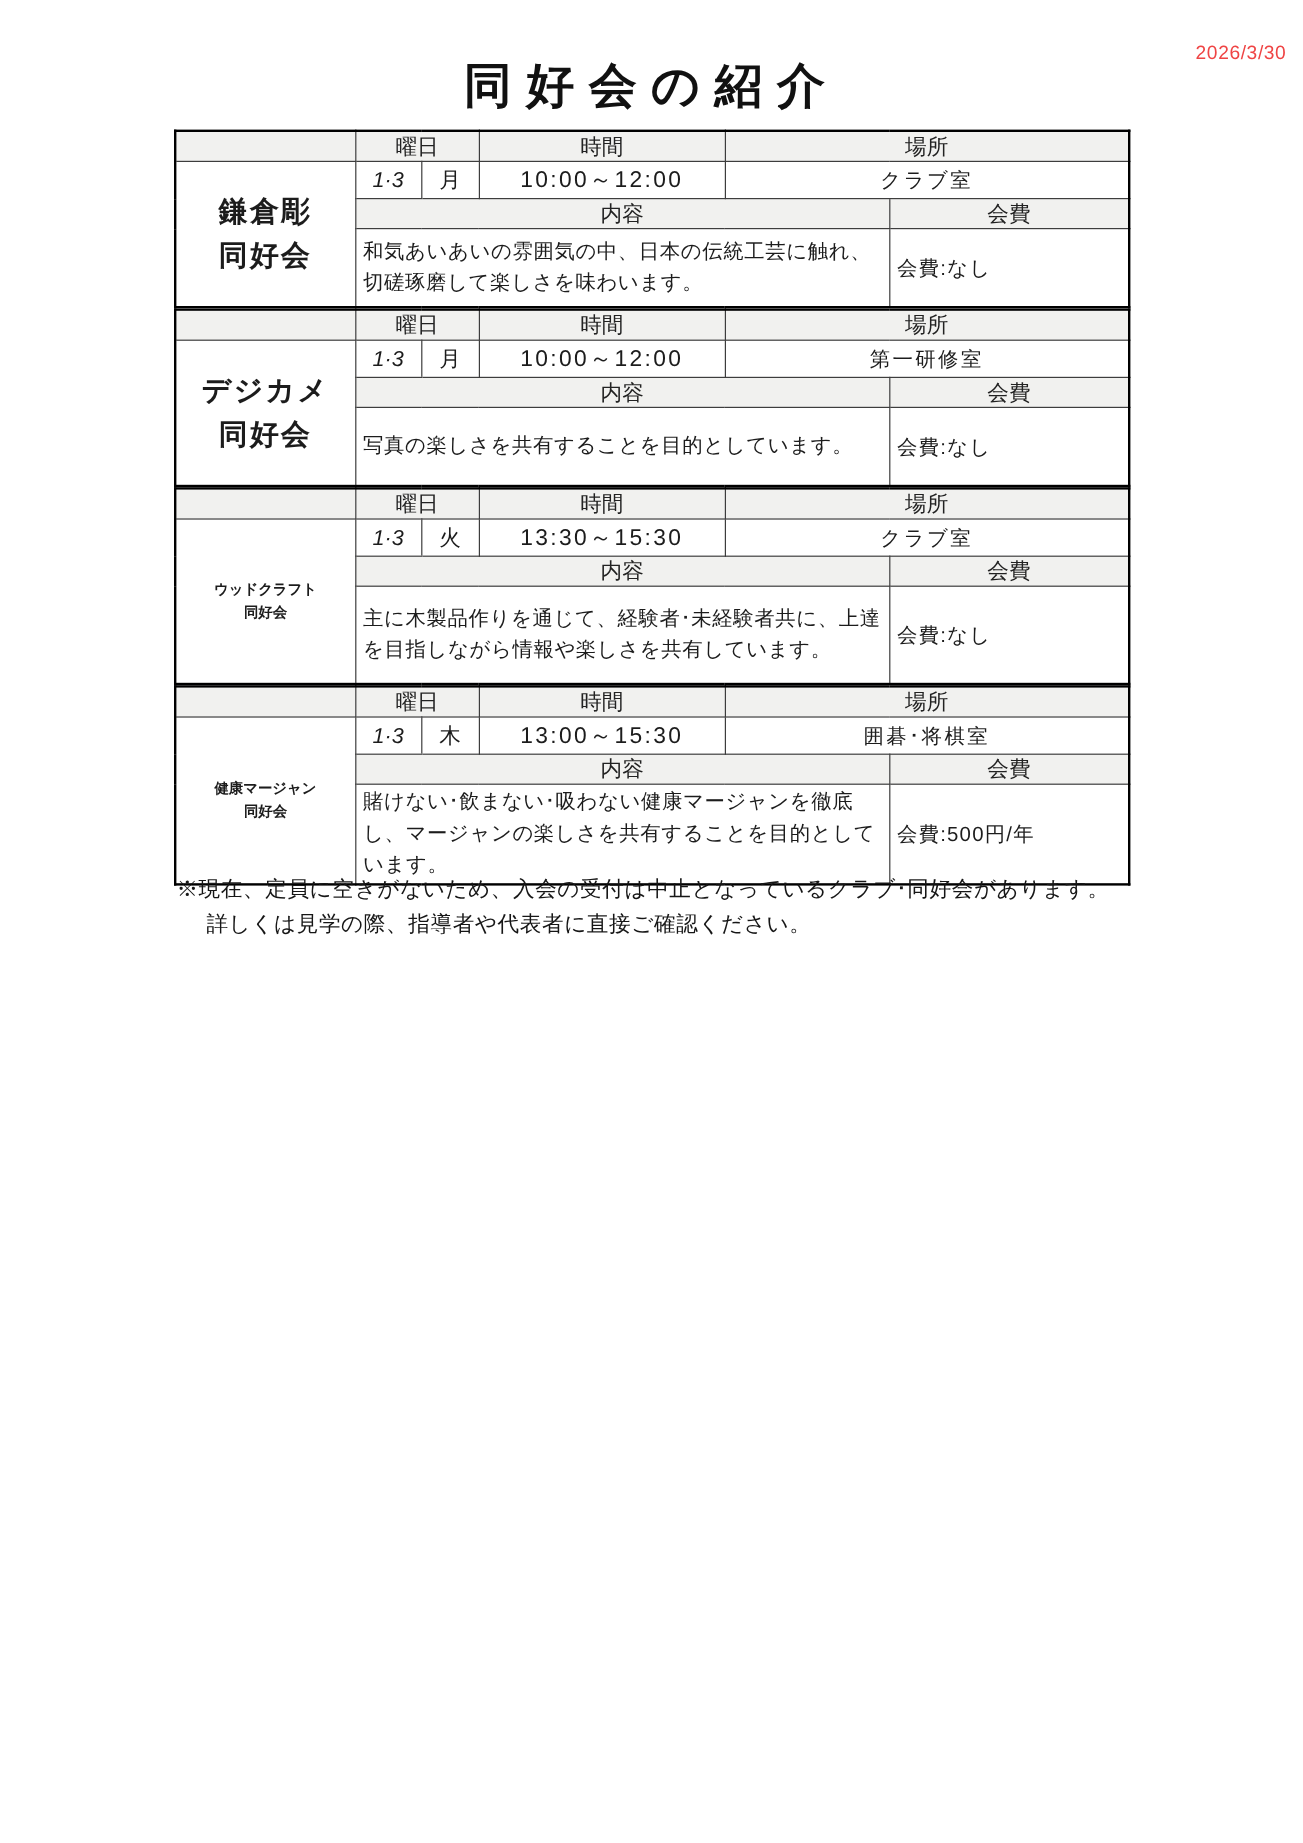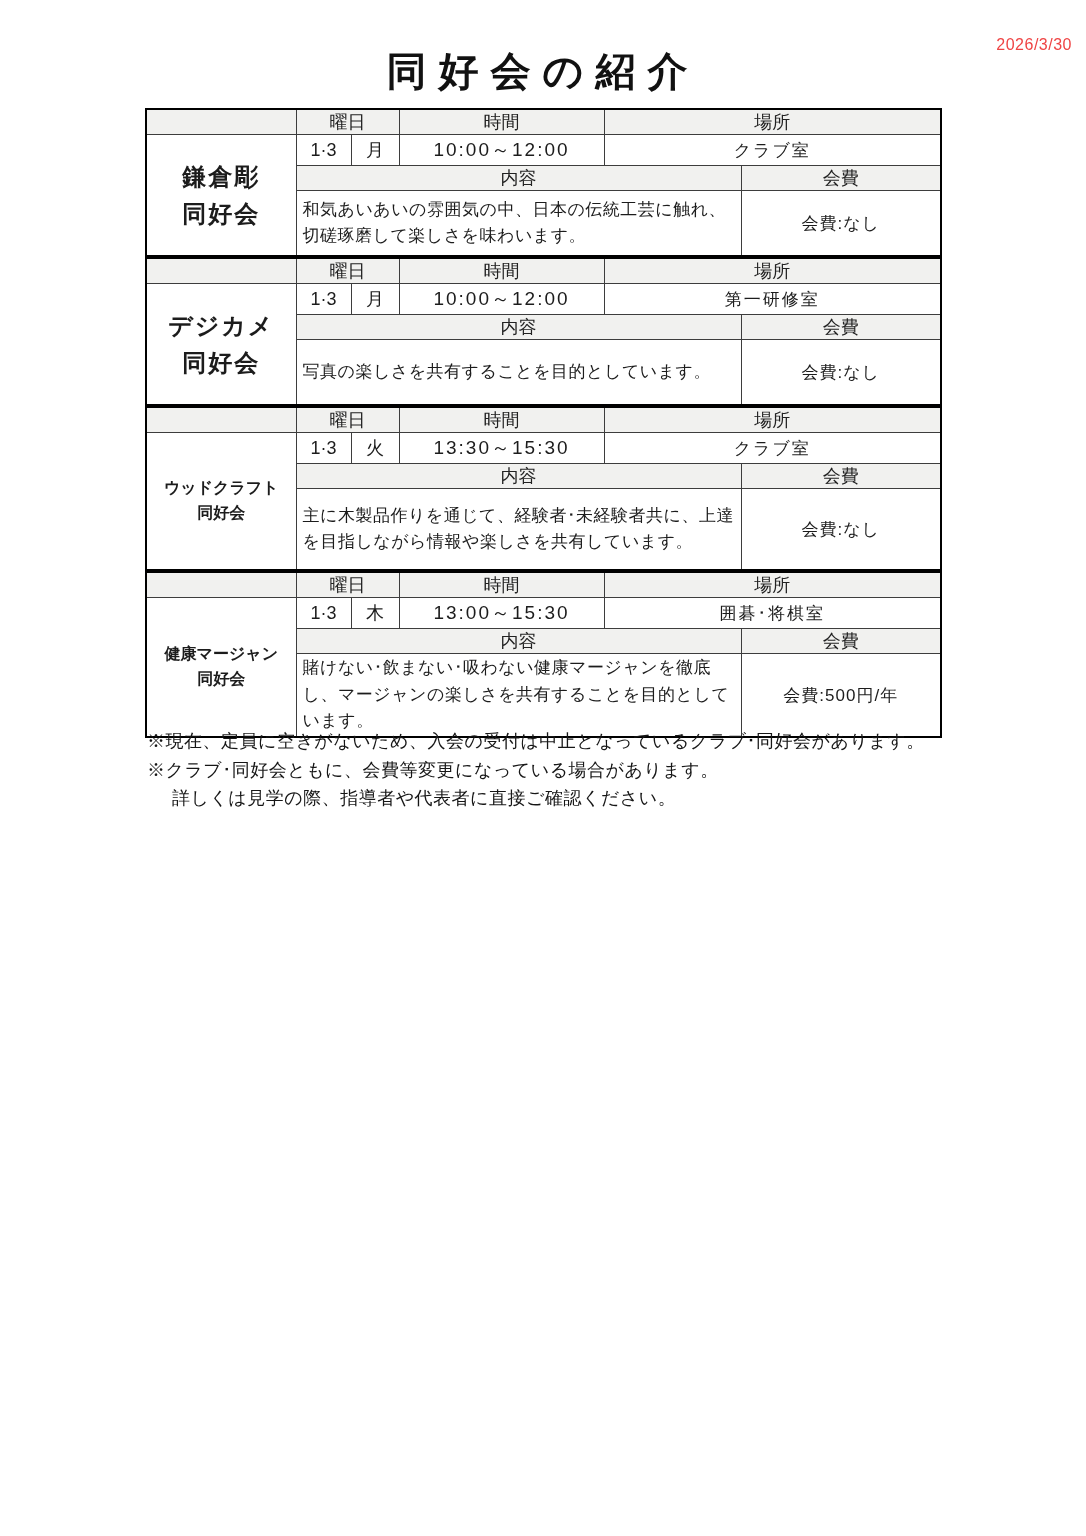--- a/index.html
+++ b/index.html
@@ -23,36 +23,36 @@
     border:2px solid #000;background:#fff;
   }
   table.block td{
     border:1px solid #3d3d3d;padding:0 6px;overflow:hidden;
   }
   tr.hdr td{
     background:#f1f1ef;height:20px;font-size:18px;text-align:center;
     color:#222;padding:0;
   }
   tr.data td{height:30px;text-align:center;}
-  td.weeks{font-size:18px;border-right:1px dashed #666 !important;}
+  td.weeks{font-size:18px;border-right:1px dashed #666 !important;font-style:italic;}
   td.day{font-size:18px;}
   td.time{font-size:19px;letter-spacing:2px;}
   td.place{font-size:17px;letter-spacing:2px;}
   td.name{
     text-align:center;vertical-align:middle;font-weight:700;line-height:1.55;
     padding:0 2px;
   }
   .name-l{display:block;}
   .t1 td.name,.t2 td.name{font-size:24px;letter-spacing:2px;margin-top:29px;}
-  .t3 td.name,.t4 td.name{font-size:16px;letter-spacing:0;}
+  .t3 td.name,.t4 td.name{font-size:12px;letter-spacing:0;}
   td.desc{
     font-size:17px;line-height:1.55;text-align:left;vertical-align:middle;
     padding:4px 9px;letter-spacing:.5px;
   }
-  td.fee{font-size:17px;text-align:center;vertical-align:middle;letter-spacing:1px;}
+  td.fee{font-size:17px;vertical-align:middle;letter-spacing:1px;}
   .t1 td.desc,.t1 td.fee,.t2 td.desc,.t2 td.fee{height:64px;}
   .t3 td.desc,.t3 td.fee{height:80px;}
   .t4 td.desc,.t4 td.fee{height:82px;}
   .notes{
     position:absolute;top:727px;left:147px;width:820px;
     font-size:18px;line-height:28.5px;color:#161616;letter-spacing:.5px;
   }
   .note-line{white-space:nowrap;}
   .note-line.indent{padding-left:25px;}
 </style>
@@ -209,15 +209,14 @@
       <td class="desc" colspan="4">賭けない･飲まない･吸わない健康マージャンを徹底し、マージャンの楽しさを共有することを目的としています。</td>
       <td class="fee">会費:500円/年</td>
     </tr>
   </tbody>
     </table>
 
 </div>
 
 <div class="notes">
   <div class="note-line">※現在、定員に空きがないため、入会の受付は中止となっているクラブ･同好会があります。</div>
-  <div class="note-line">※クラブ･同好会ともに、会費等変更になっている場合があります。</div>
   <div class="note-line indent">詳しくは見学の際、指導者や代表者に直接ご確認ください。</div>
 </div>
 
 </body></html>

